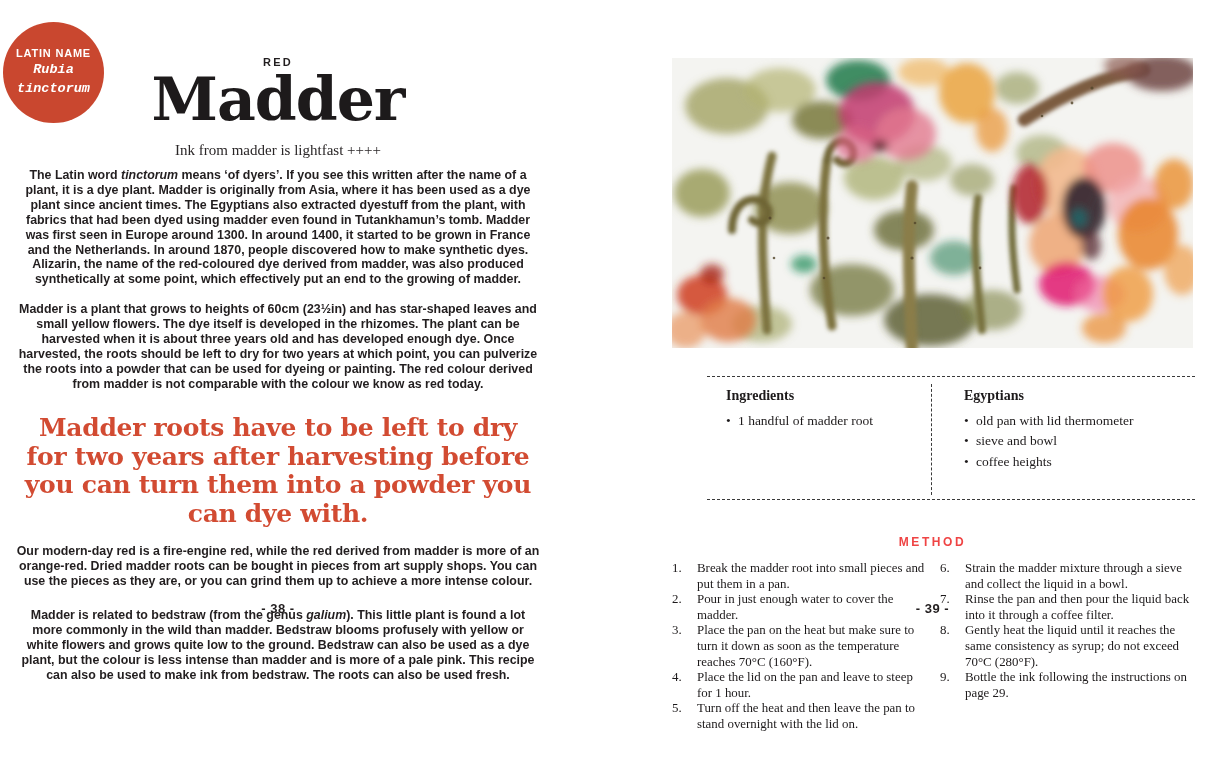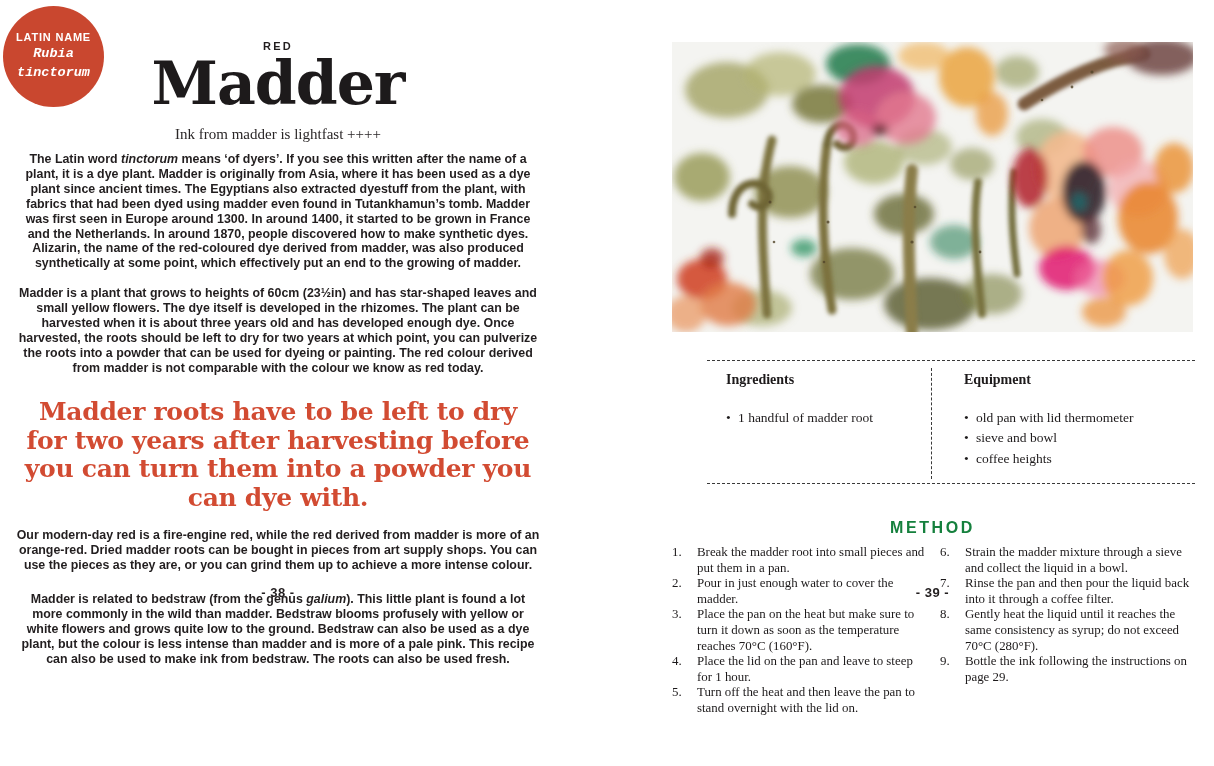--- a/index.html
+++ b/index.html
@@ -9,21 +9,21 @@
   }
   *{box-sizing:border-box;margin:0;padding:0;}
   html,body{width:1214px;height:766px;}
   body{
     background:#ffffff;
     font-family:"Liberation Sans", sans-serif;
     color:var(--ink);
     position:relative;
     overflow:hidden;
   }
-  .page{position:absolute;top:0;height:612px;}
+  .page{position:absolute;top:16px;height:612px;}
   .page-left{left:0;width:607px;}
   .page-right{left:607px;width:607px;}
 
   
   .badge{
     position:absolute;left:3px;top:6px;width:101px;height:101px;
     border-radius:50%;background:var(--accent-red);color:#fff;
     display:flex;flex-direction:column;align-items:center;justify-content:center;
     text-align:center;
   }
@@ -63,28 +63,28 @@
 
   .recipe-box{
     position:absolute;left:100px;top:360px;width:488px;height:124px;
     border-top:1.5px dashed #3a3a3a;border-bottom:1.5px dashed #3a3a3a;
     display:flex;
   }
   .recipe-col{padding-top:11px;font-family:"Liberation Serif", serif;}
   .recipe-col-ingredients{width:224px;padding-left:19px;}
   .recipe-divider{border-left:1.5px dashed #3a3a3a;margin:7px 0 4px 0;}
   .recipe-col-equipment{flex:1;padding-left:32px;}
-  .recipe-h{font-weight:bold;font-size:14px;color:#1d1a1b;margin-bottom:20px;}
+  .recipe-h{font-weight:bold;font-size:14px;color:#1d1a1b;margin-bottom:7px;}
   .recipe-list{list-style:none;}
   .recipe-list li{font-size:13.5px;line-height:1.5;display:flex;color:#1d1a1b;}
   .recipe-list .bullet{width:12px;flex:0 0 12px;}
 
   .method-title{
     position:absolute;left:65px;top:519px;width:521px;text-align:center;
-    font-weight:bold;font-size:16px;letter-spacing:2.6px;color:#15803d;
+    font-weight:bold;font-size:12px;letter-spacing:2.6px;color:#ef4444;
   }
   .method-cols{position:absolute;left:65px;top:545px;width:521px;display:flex;gap:15px;}
   .method-list{list-style:none;flex:1;font-family:"Liberation Serif", serif;}
   .method-list li{
     display:grid;grid-template-columns:25px 1fr;
     font-size:12.9px;line-height:15.6px;color:#1d1a1b;
   }
 </style>
 </head>
 <body>
@@ -217,21 +217,21 @@
       <div class="recipe-h">Ingredients</div>
       <ul class="recipe-list">
           <li>
             <span class="bullet">•</span>
             <span>1 handful of madder root</span>
           </li>
         </ul>
     </div>
     <div class="recipe-divider"></div>
     <div class="recipe-col recipe-col-equipment">
-      <div class="recipe-h">Equipment</div>
+      <div class="recipe-h">Egyptians</div>
       <ul class="recipe-list">
           <li>
             <span class="bullet">•</span>
             <span>old pan with lid thermometer</span>
           </li>
           <li>
             <span class="bullet">•</span>
             <span>sieve and bowl</span>
           </li>
           <li>

